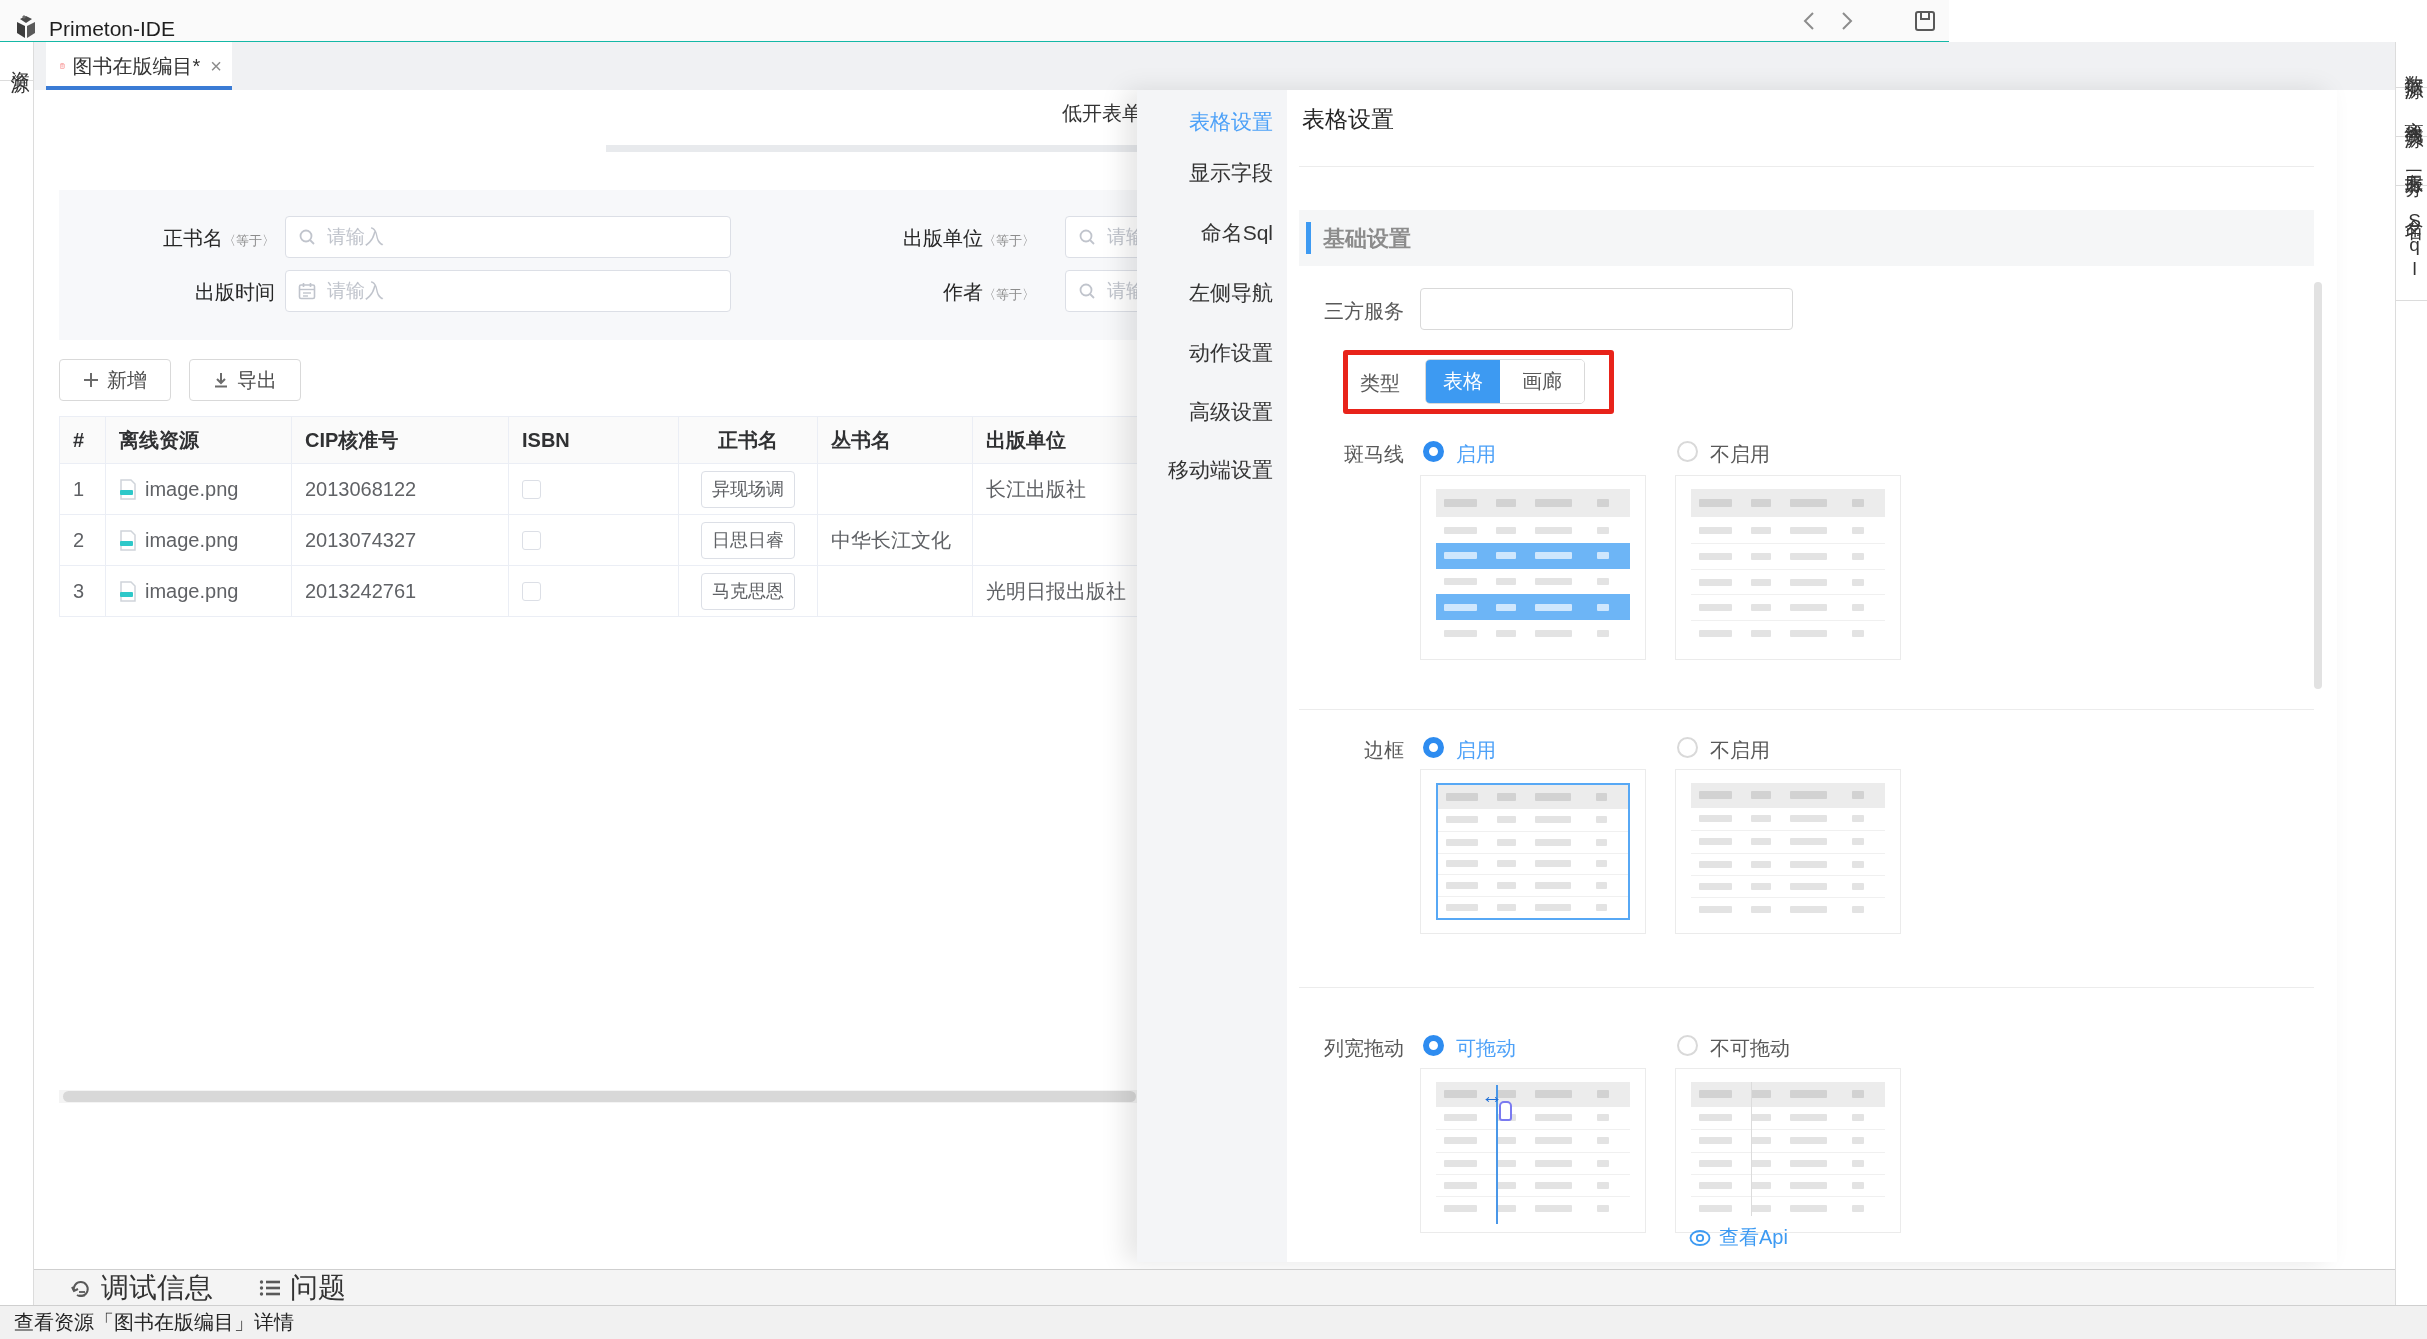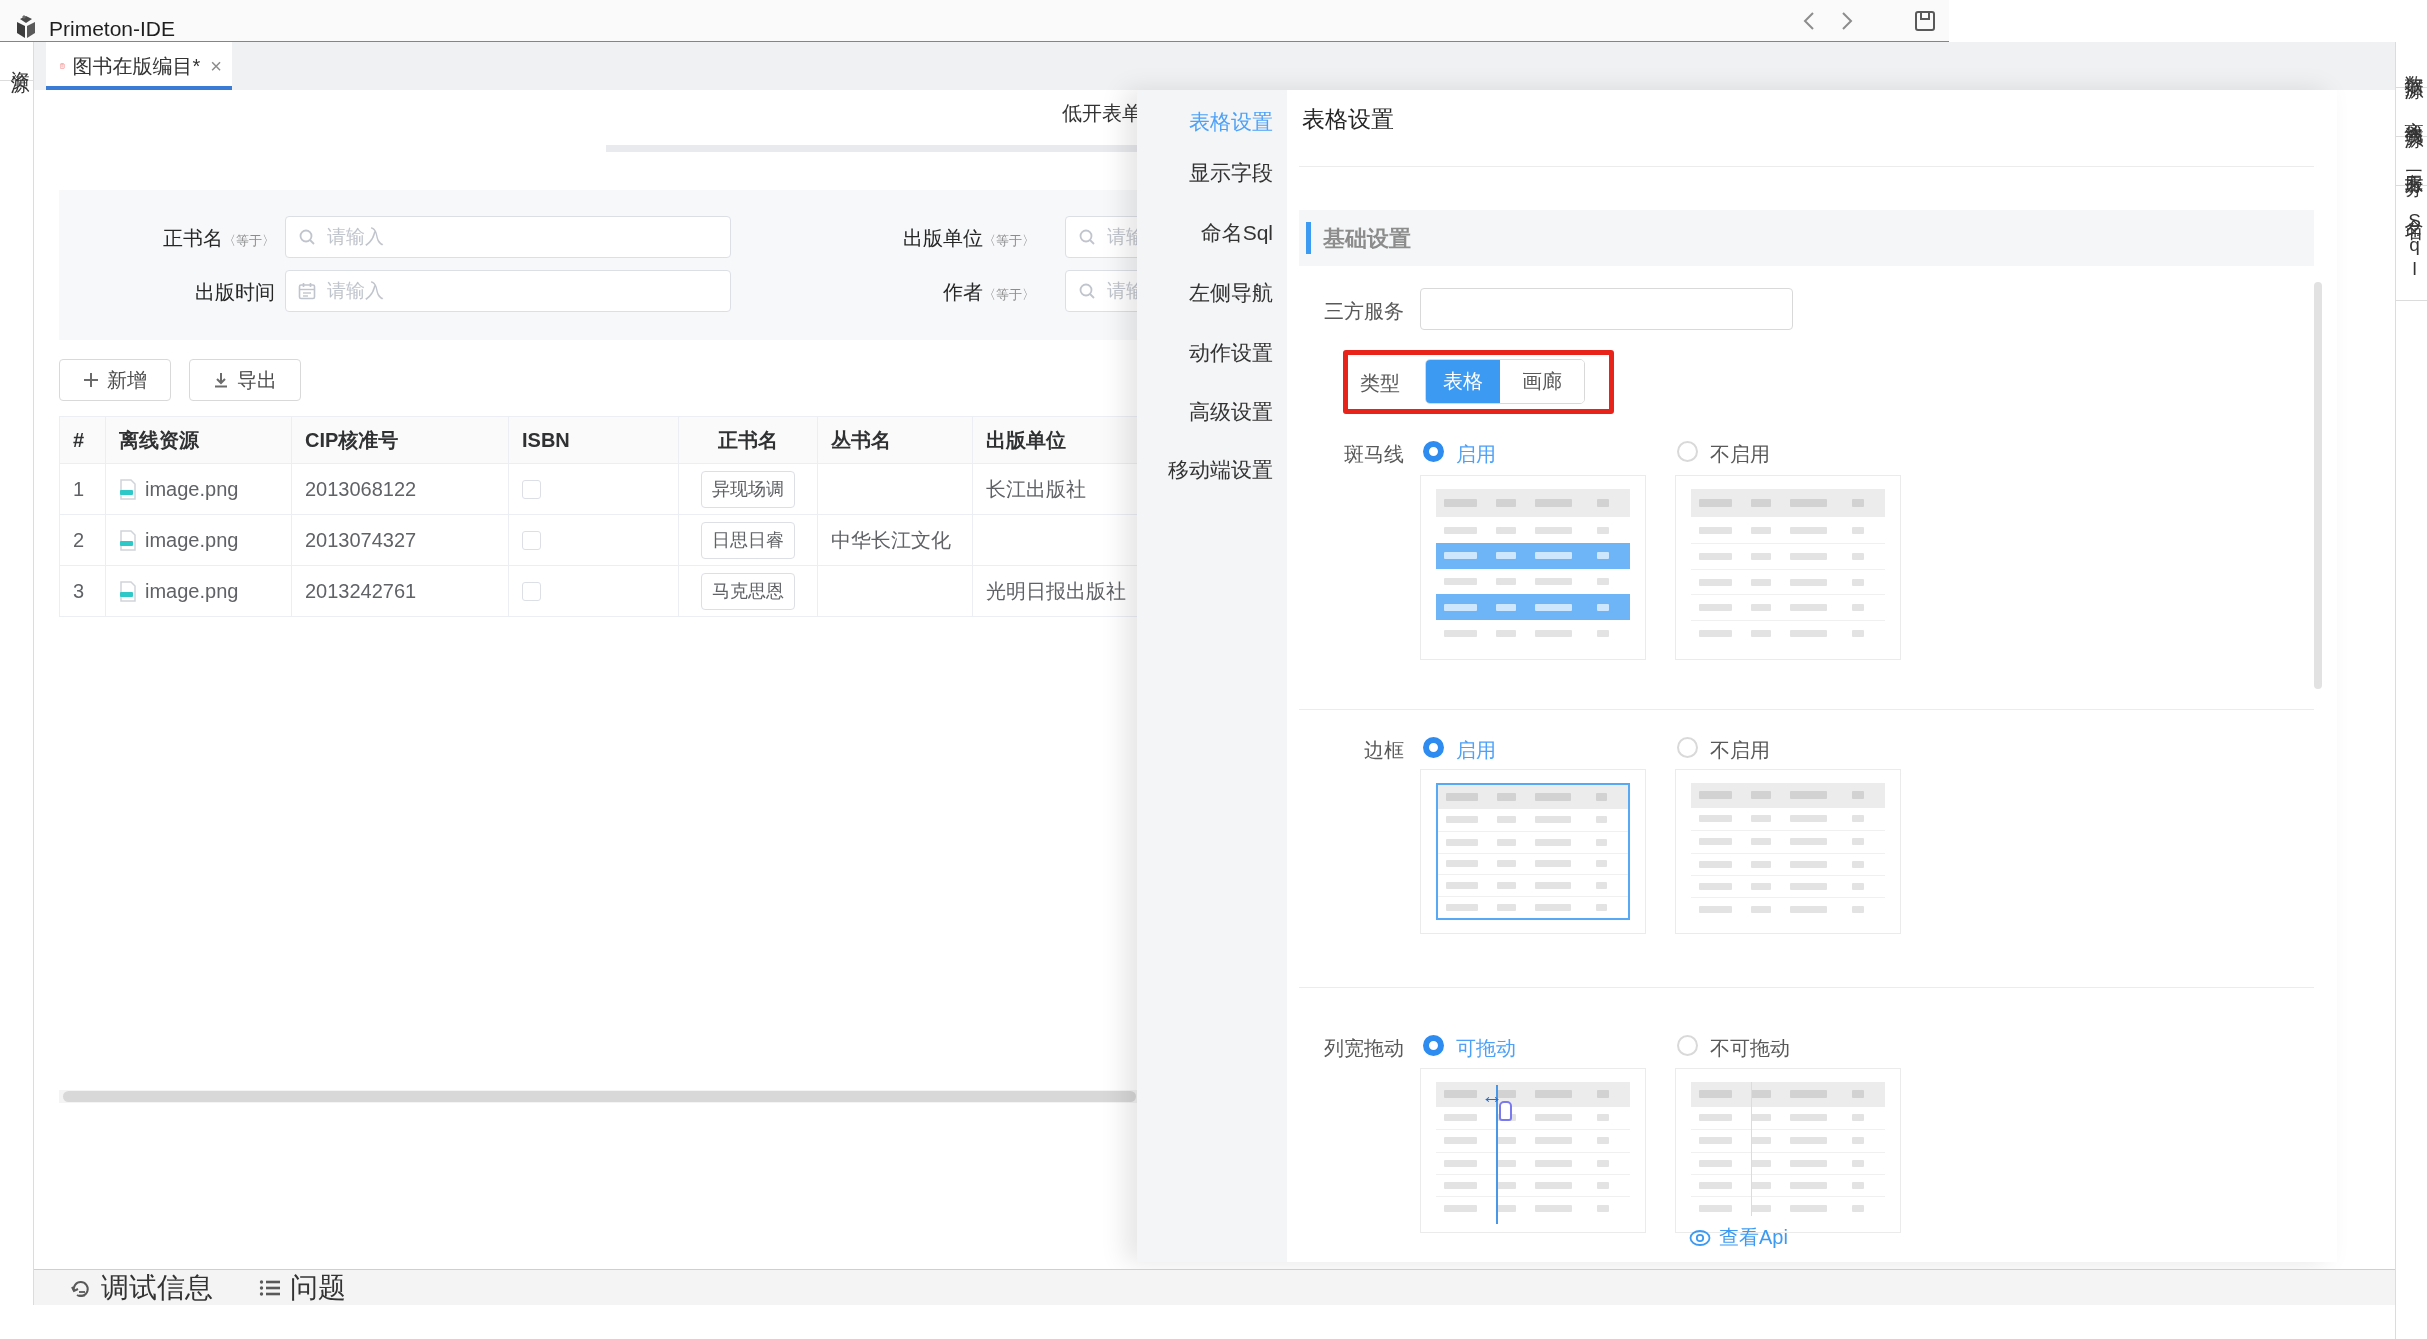--- a/index.html
+++ b/index.html
@@ -655,14 +655,17 @@
           <circle cx="2.5" cy="10" r="1.7" fill="#595959"></circle>
           <circle cx="2.5" cy="16" r="1.7" fill="#595959"></circle>
         <line x1="7" y1="4" x2="21" y2="4" stroke="#595959" stroke-width="2.6"></line>
         <line x1="7" y1="10" x2="21" y2="10" stroke="#595959" stroke-width="2.6"></line>
         <line x1="7" y1="16" x2="21" y2="16" stroke="#595959" stroke-width="2.6"></line>
       </svg>
       <span>问题</span>
     </div>
   </div>
 
+  <div class="statusbar">
+    <span class="status-text">查看资源「图书在版编目」详情</span>
+  </div>
 
 </div>
 
 </body></html>

